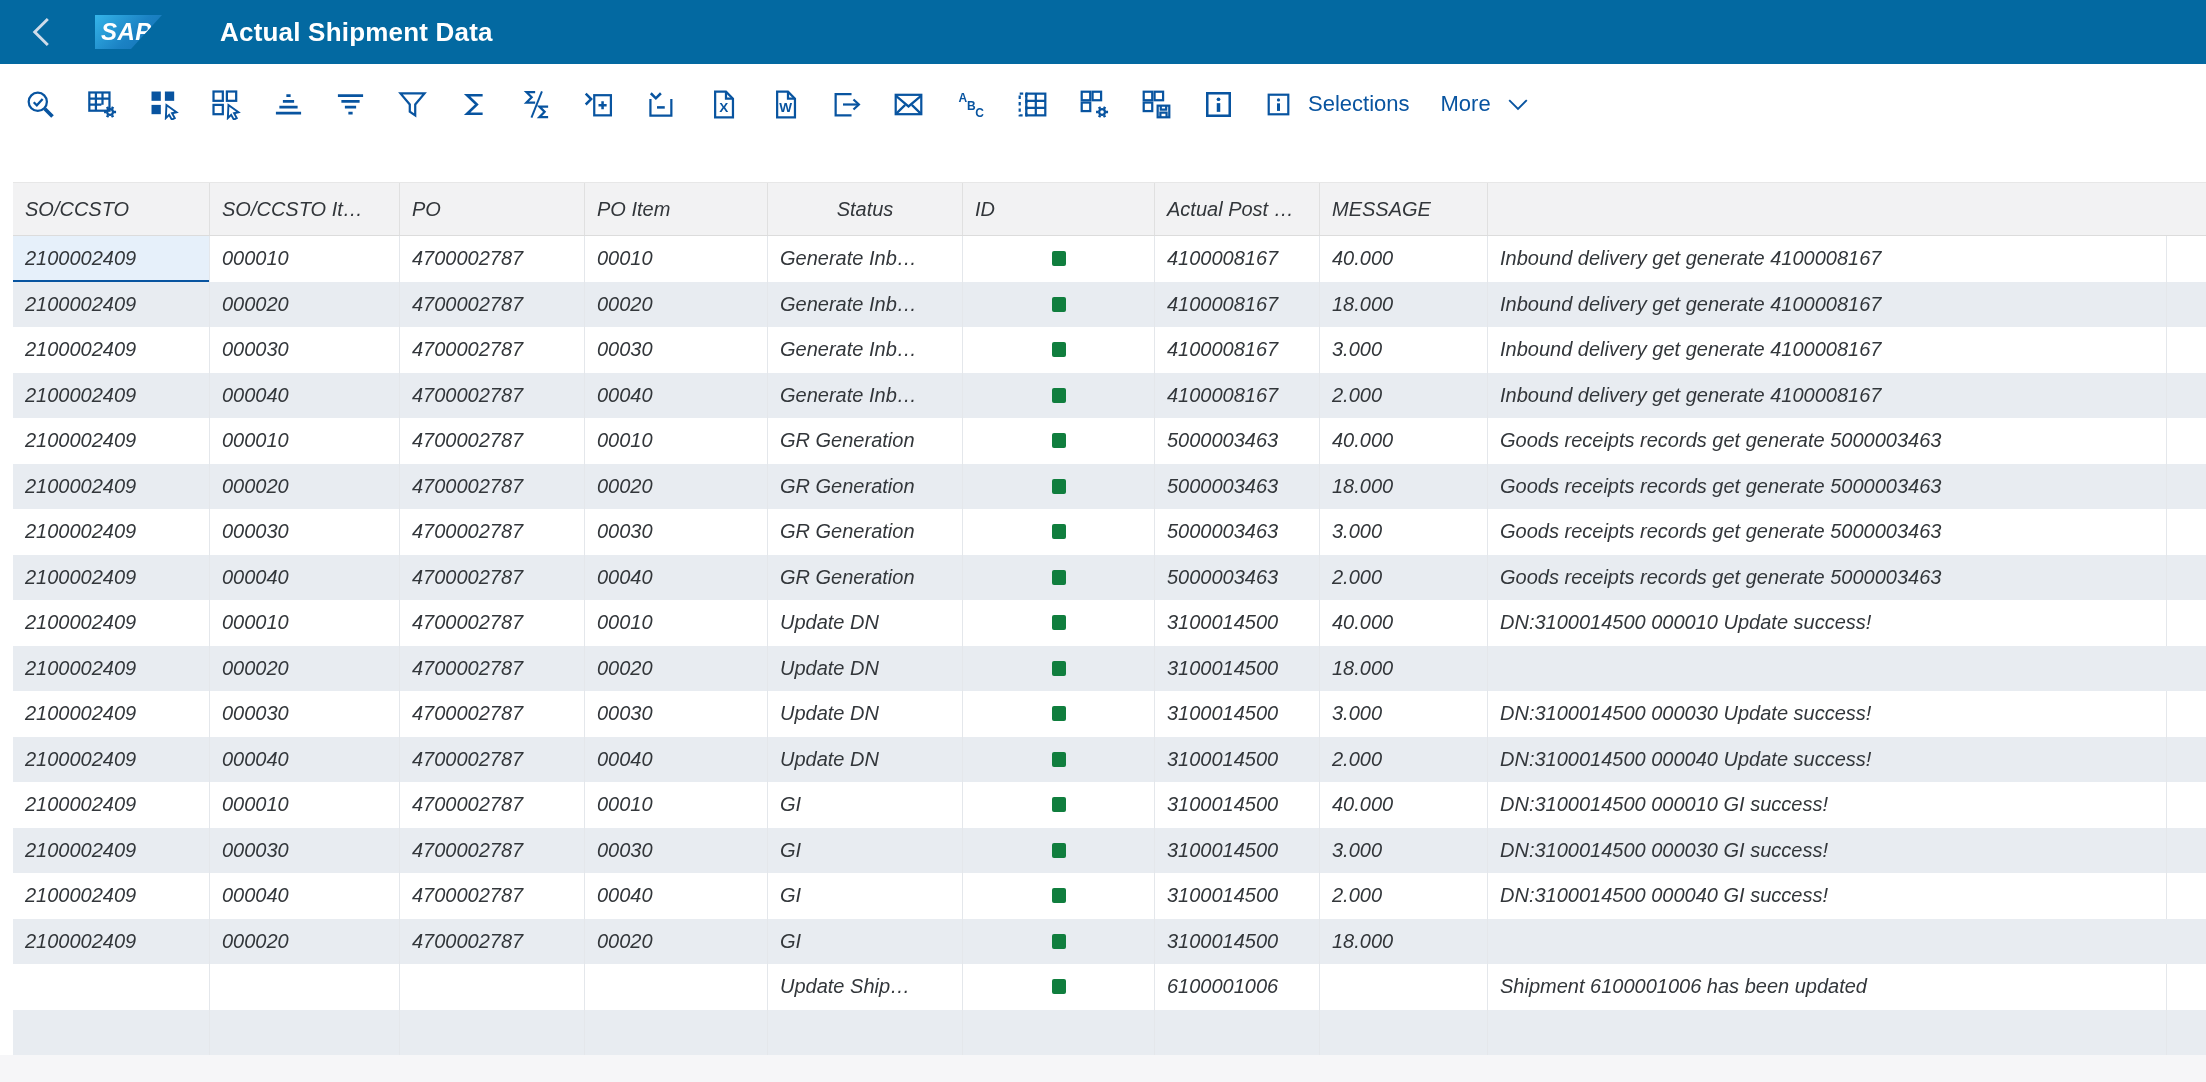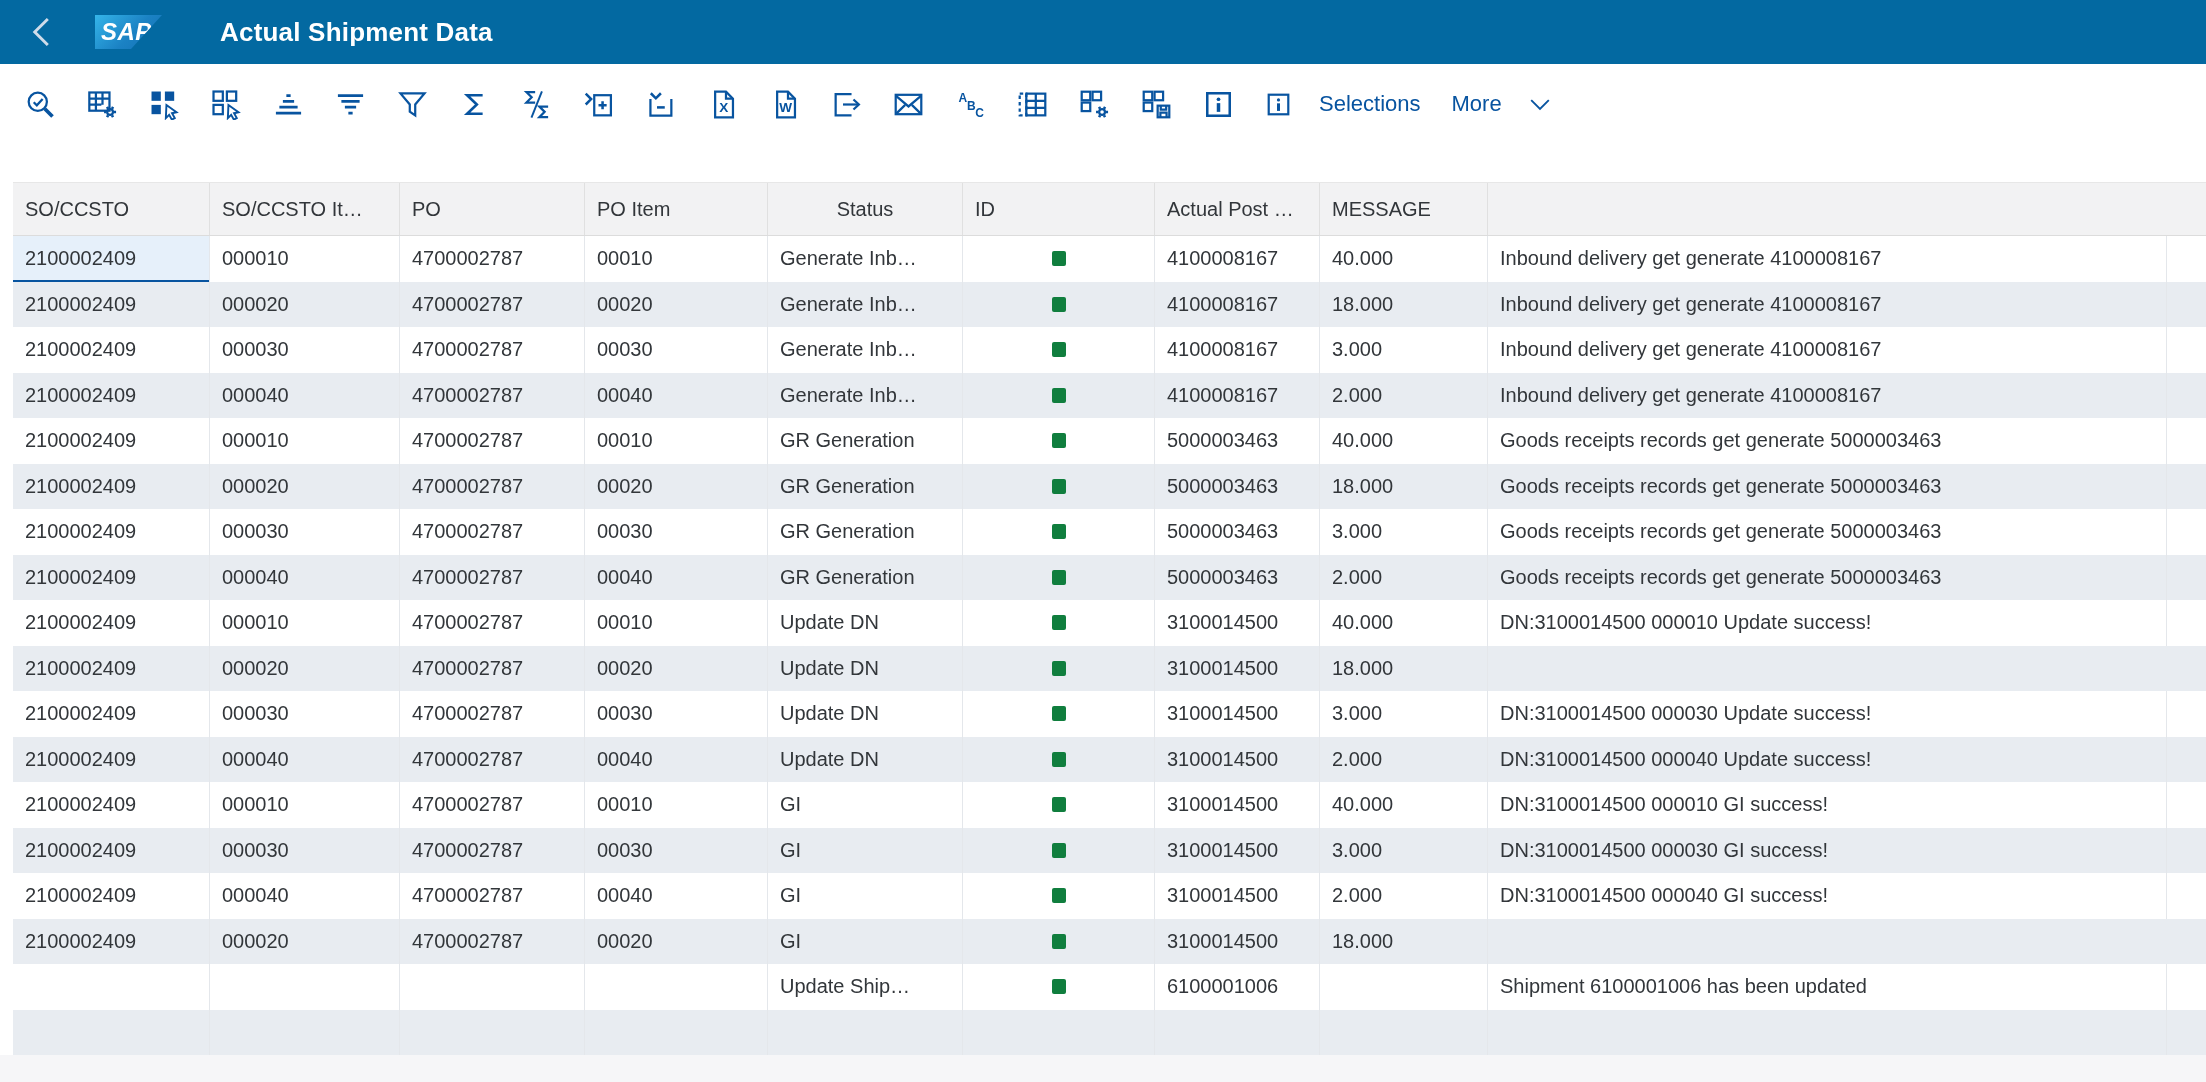--- a/index.html
+++ b/index.html
@@ -22,24 +22,24 @@
   .sap-logo span{color:#fff;font-weight:bold;font-size:24px;letter-spacing:.5px;font-style:italic;}
   .shell-title{color:#ffffff;font-size:26px;font-weight:700;margin-left:58px;letter-spacing:.2px;}
   
   .toolbar{
     position:absolute;left:0;top:64px;width:2206px;height:80px;background:#fff;
     display:flex;align-items:center;padding-left:25px;gap:31px;box-sizing:border-box;
   }
   .tb-btn{width:31px;height:31px;display:flex;align-items:center;justify-content:center;cursor:pointer;flex:0 0 auto;}
   .tb-btn svg{width:31px;height:31px;}
   .tb-ic{stroke:#0854a0;fill:none;stroke-width:1.15;}
-  .tb-text-btn{display:flex;align-items:center;gap:27px;color:#0854a0;font-size:22px;cursor:pointer;flex:0 0 auto;}
+  .tb-text-btn{display:flex;align-items:center;gap:16px;color:#0854a0;font-size:22px;cursor:pointer;flex:0 0 auto;}
   .tb-text-btn svg{display:block;}
   
-  .table-wrap{position:absolute;left:13px;top:182px;width:2193px;
+  .table-wrap{position:absolute;left:13px;top:182px;width:2193px;font-style:italic;
     --cols:197px 190px 185px 183px 195px 192px 165px 168px 679px 1fr;}
   .thead{display:grid;grid-template-columns:var(--cols);height:54px;background:#f2f2f3;
     border-top:1px solid #e7e7e7;border-bottom:1px solid #dcdcdc;box-sizing:border-box;}
   .th{display:flex;align-items:center;padding:0 12px;border-right:1px solid #e0e0e0;
     font-size:20px;color:#32363a;white-space:nowrap;overflow:hidden;box-sizing:border-box;}
   .th.c-status{justify-content:center;}
   .th.c-filler{border-right:none;padding:0;}
   .trow{display:grid;grid-template-columns:var(--cols);height:45.5px;background:#ffffff;}
   .trow.odd{background:#e8ecf1;}
   .td{display:flex;align-items:center;padding:0 12px;border-right:1px solid #e4e7eb;

